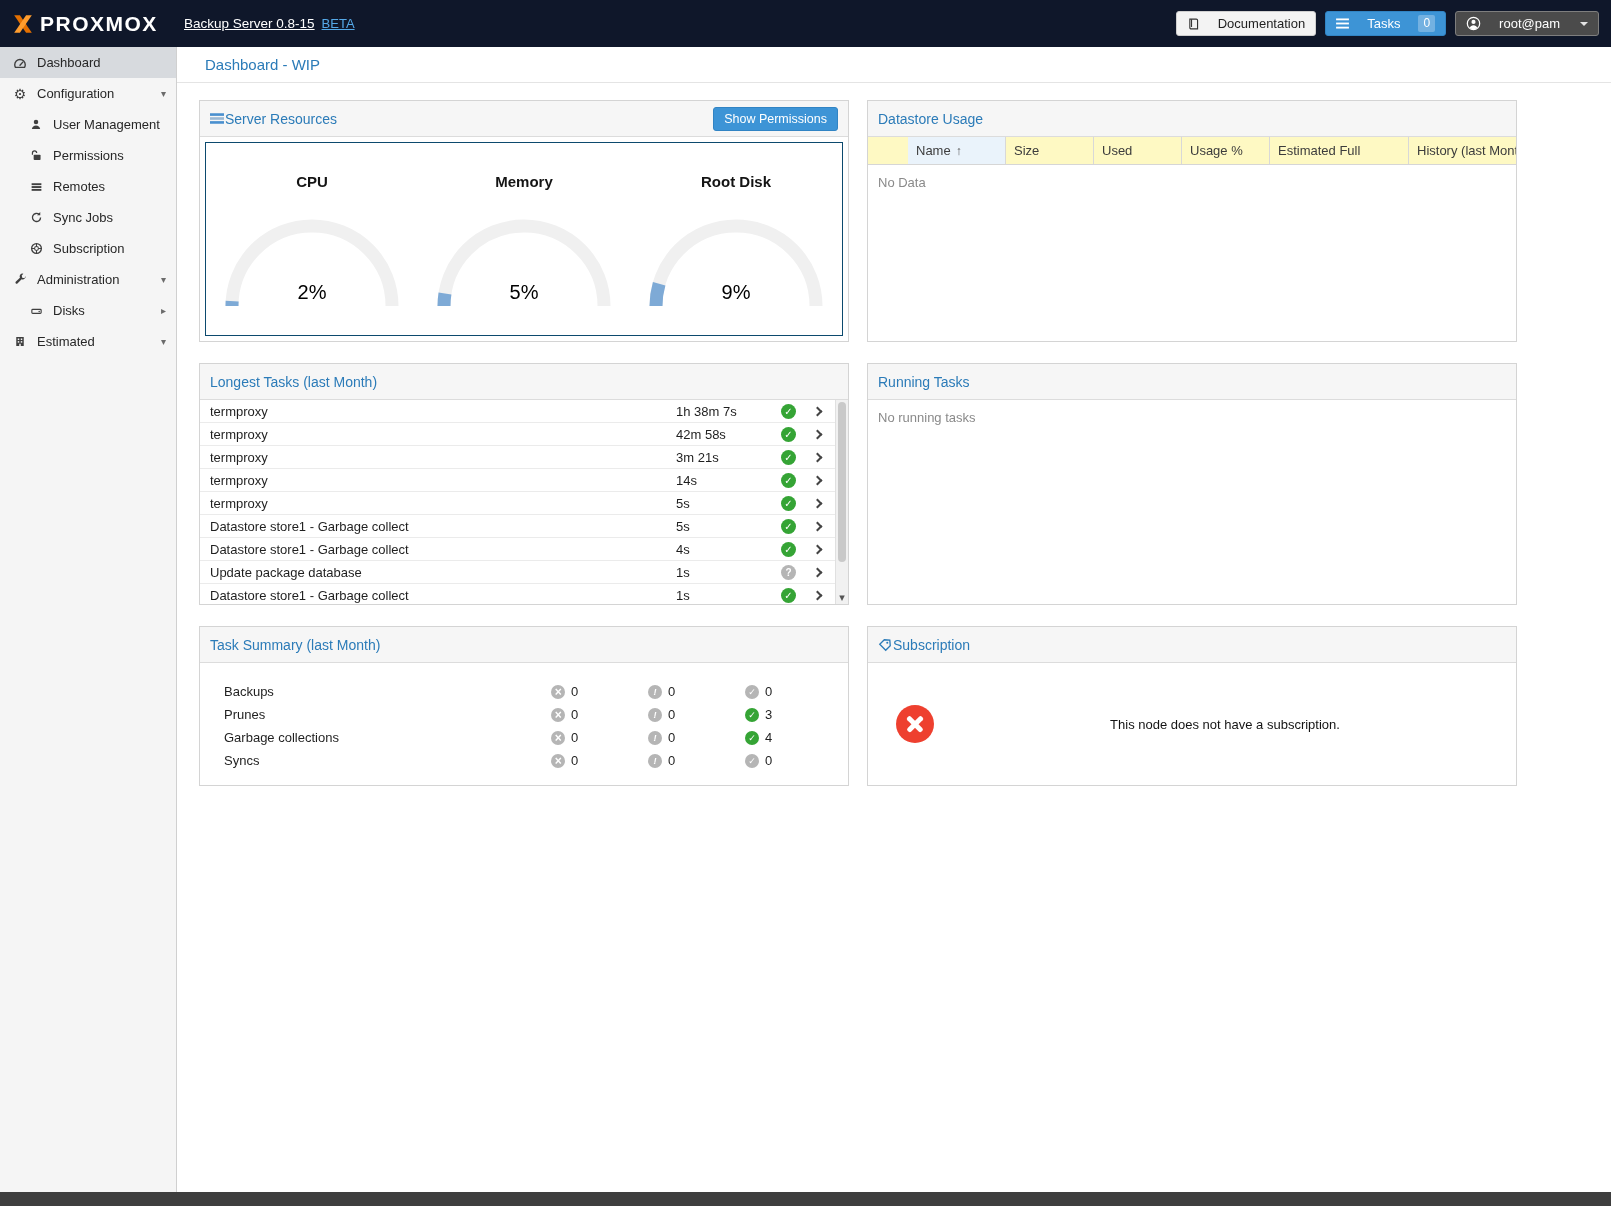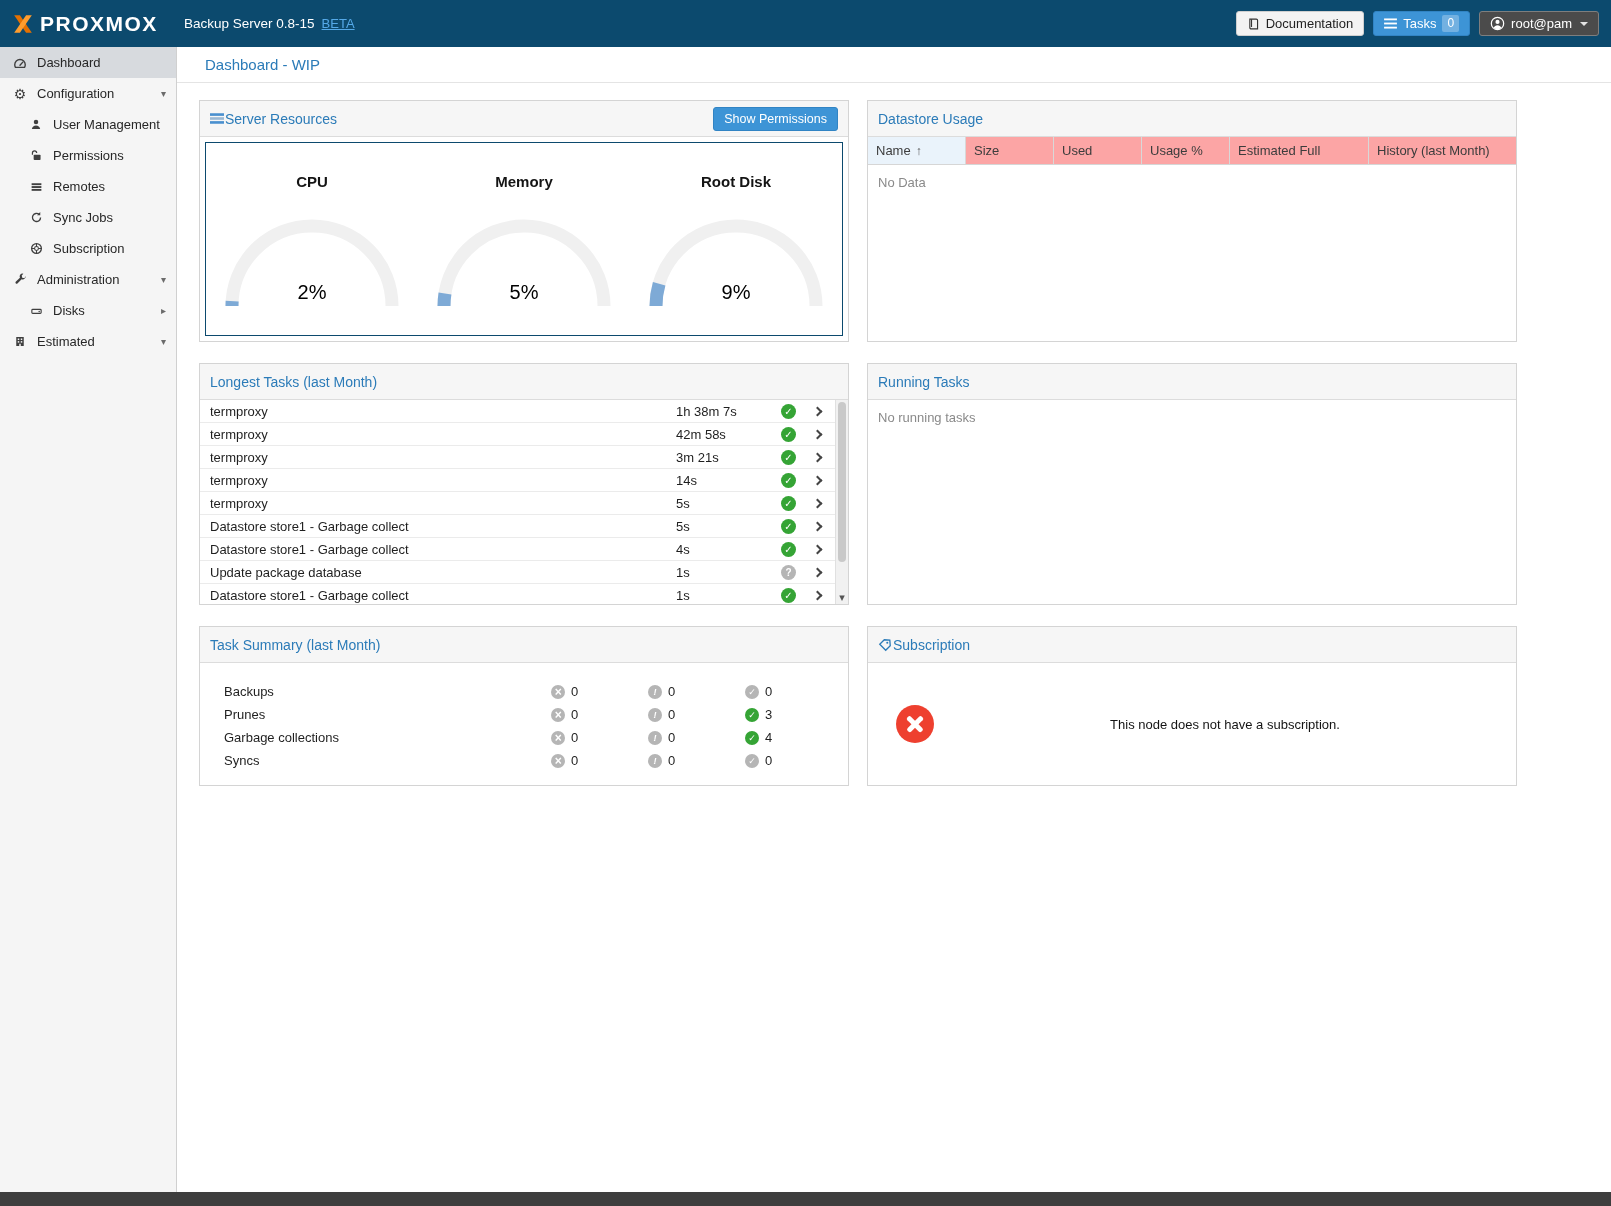--- a/index.html
+++ b/index.html
@@ -1,26 +1,26 @@
 <!DOCTYPE html>
 <html><head>
 <meta charset="utf-8">
 <style>
   * { margin:0; padding:0; box-sizing:border-box; }
   html,body { width:1611px; height:1206px; overflow:hidden; }
   body { font-family:"Liberation Sans","DejaVu Sans",sans-serif; font-size:13px; color:#1f1f1f; background:#fff; position:relative; }
 
   
-  .topbar { position:absolute; top:0; left:0; right:0; height:47px; background:#0c4a6e; display:flex; align-items:center; padding:8px 12px; z-index:5; }
+  .topbar { position:absolute; top:0; left:0; right:0; height:47px; background:#0f172a; display:flex; align-items:center; padding:8px 12px; z-index:5; }
   .logo { display:flex; align-items:center; gap:6px; width:168px; }
   .brand { color:#fff; font-weight:bold; font-size:21px; letter-spacing:1.5px; }
-  .product { color:#fff; font-size:13.5px; margin-left:4px; }
+  .product { color:#fff; font-size:13.5px; margin-left:4px;text-decoration:underline; }
   .beta { color:#55a9e8; font-size:13px; margin-left:7px; text-decoration:underline; cursor:pointer; }
   .tb-spacer { flex:1; }
-  .tb-btn { height:25px; display:inline-flex; align-items:center; gap:6px; border-radius:3px; padding:0 10px; font-size:13px; margin-left:9px; cursor:pointer; white-space:nowrap; }
+  .tb-btn { height:25px; display:inline-flex; align-items:center; gap:18px; border-radius:3px; padding:0 10px; font-size:13px; margin-left:9px; cursor:pointer; white-space:nowrap; }
   .btn-light { background:#f3f3f3; border:1px solid #cfcfcf; color:#222; }
   .btn-blue { background:#3d94d6; border:1px solid #3184c4; color:#fff; }
   .badge { background:rgba(255,255,255,.28); border-radius:2px; padding:0 5px; font-size:12px; height:17px; line-height:17px; }
   .btn-dark { background:#4b4b4b; border:1px solid #7e7e7e; color:#fff; }
   .caret { width:0; height:0; border-left:4px solid transparent; border-right:4px solid transparent; border-top:4px solid currentColor; display:inline-block; margin-left:2px; opacity:.85; }
 
   
   .sidebar { position:absolute; top:47px; left:0; width:177px; bottom:14px; background:#f5f5f5; border-right:1px solid #d0d0d0; }
   .side-item { height:31px; display:flex; align-items:center; padding-left:12px; gap:9px; cursor:pointer; color:#272727; }
   .side-item.lvl1 { padding-left:28px; }
@@ -42,21 +42,21 @@
   .mini-btn { background:#3d94d6; border:1px solid #3184c4; color:#fff; border-radius:3px; font-size:12.5px; padding:4px 10px; cursor:pointer; }
 
   
   .gauge-box { position:absolute; inset:5px; border:1px solid #0c4a6e; display:flex; }
   .gauge { flex:1; display:flex; flex-direction:column; align-items:center; padding-top:30px; }
   .gauge-label { font-weight:bold; font-size:15px; color:#141414; }
   .gauge-wrap { position:relative; margin-top:22px; }
   .gauge-text { position:absolute; left:0; right:0; bottom:6px; text-align:center; font-size:20px; color:#000; }
 
   
-  .du-header { display:flex; height:28px; border-bottom:1px solid #d6d6d6; background:#fca5a5; }
+  .du-header { display:flex; height:28px; border-bottom:1px solid #d6d6d6; background:#fef9c3;padding-left:40px; }
   .du-col { border-right:1px solid #d8d8d8; display:flex; align-items:center; padding:0 8px; color:#3c3c3c; cursor:pointer; overflow:hidden; white-space:nowrap; }
   .du-col:last-child { border-right:none; }
   .du-sorted { background:#eaf3fb; }
   .sort-arrow::before { content:"↑"; margin-left:5px; color:#555; font-size:12px; }
   .empty-text { padding:10px; color:#8a8a8a; }
 
   
   .task-rows { position:absolute; inset:0 13px 0 0; }
   .task-row { height:23px; display:flex; align-items:center; border-bottom:1px solid #ebebeb; padding-left:10px; cursor:pointer; }
   .task-name { flex:1; overflow:hidden; white-space:nowrap; }

